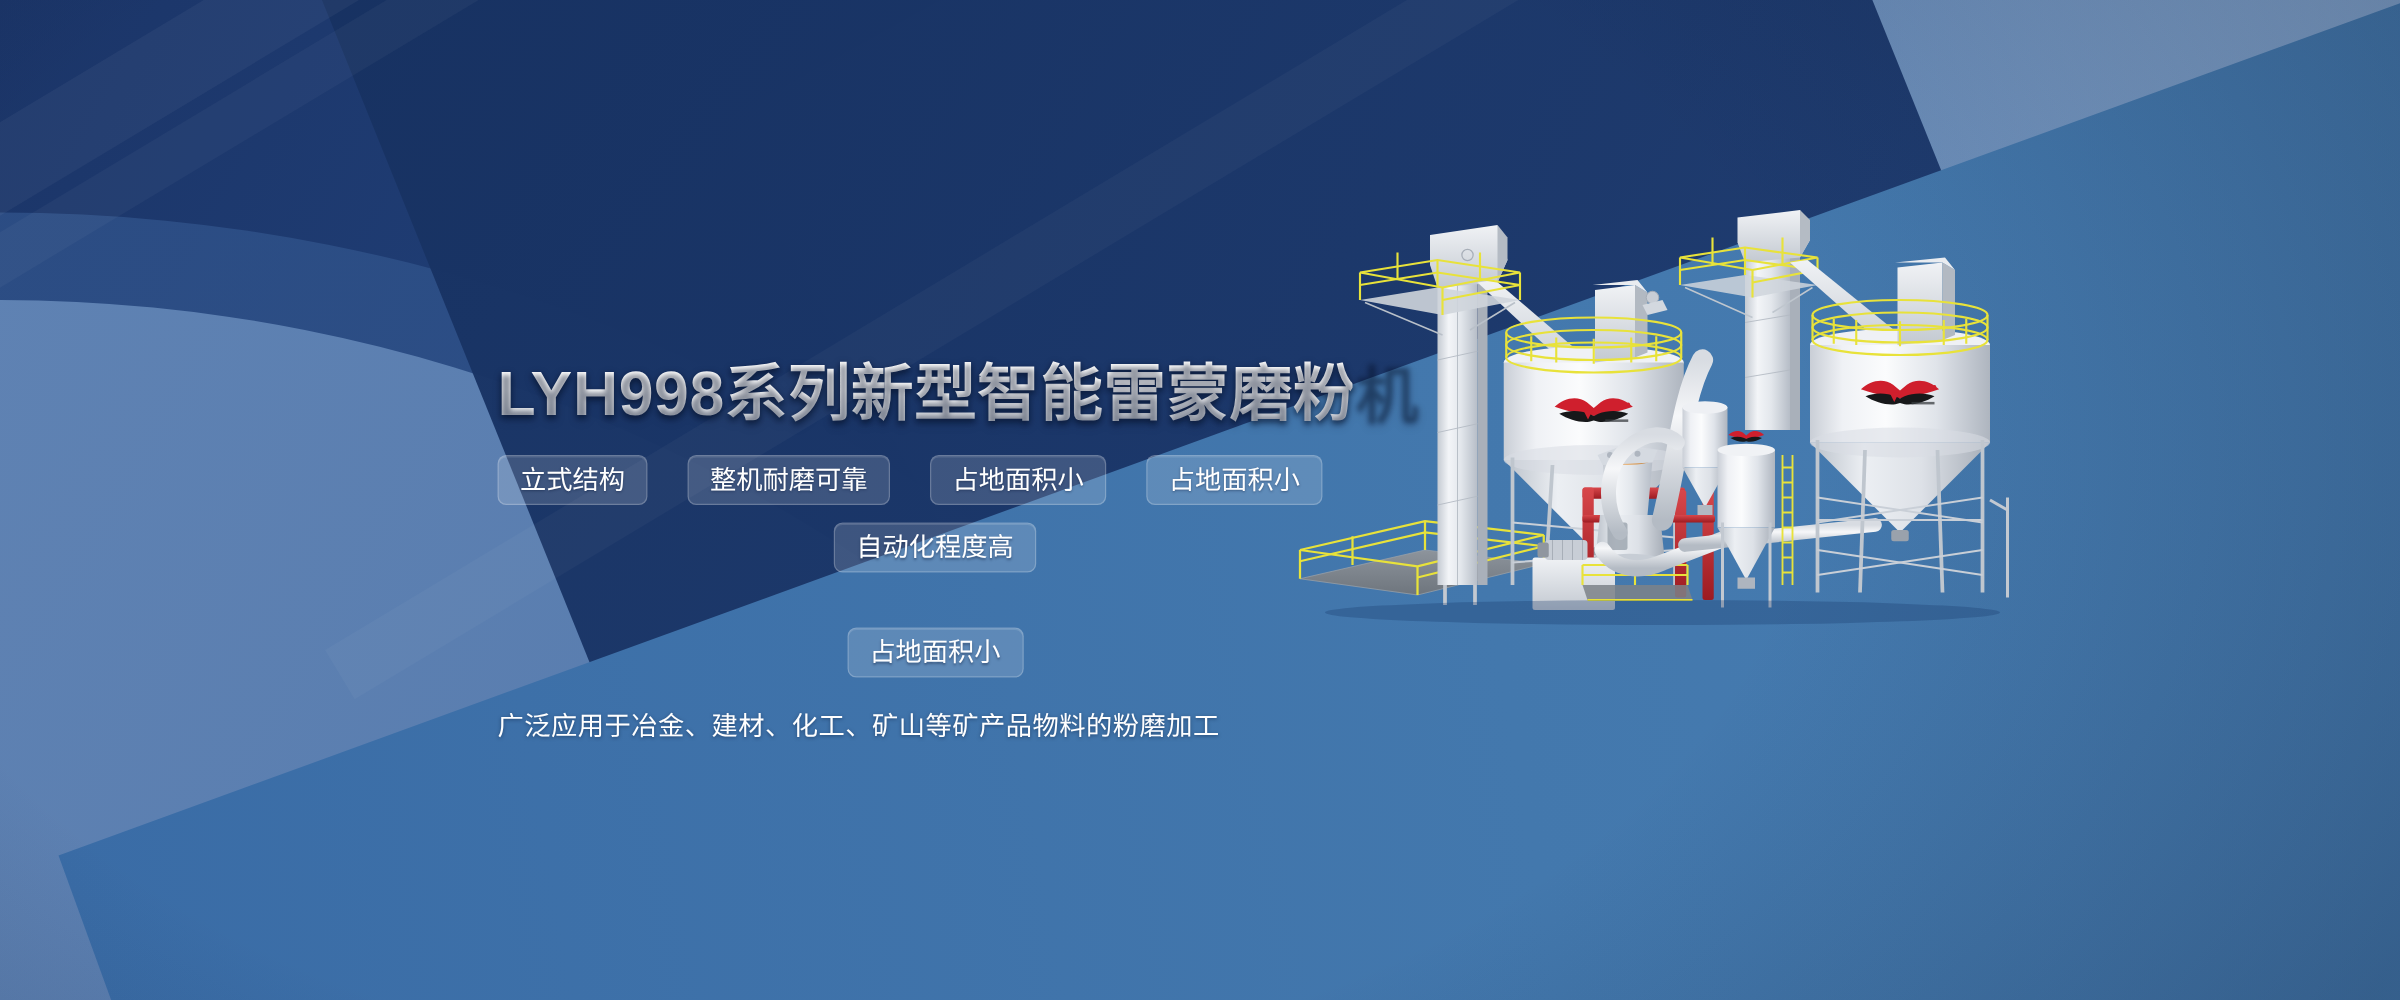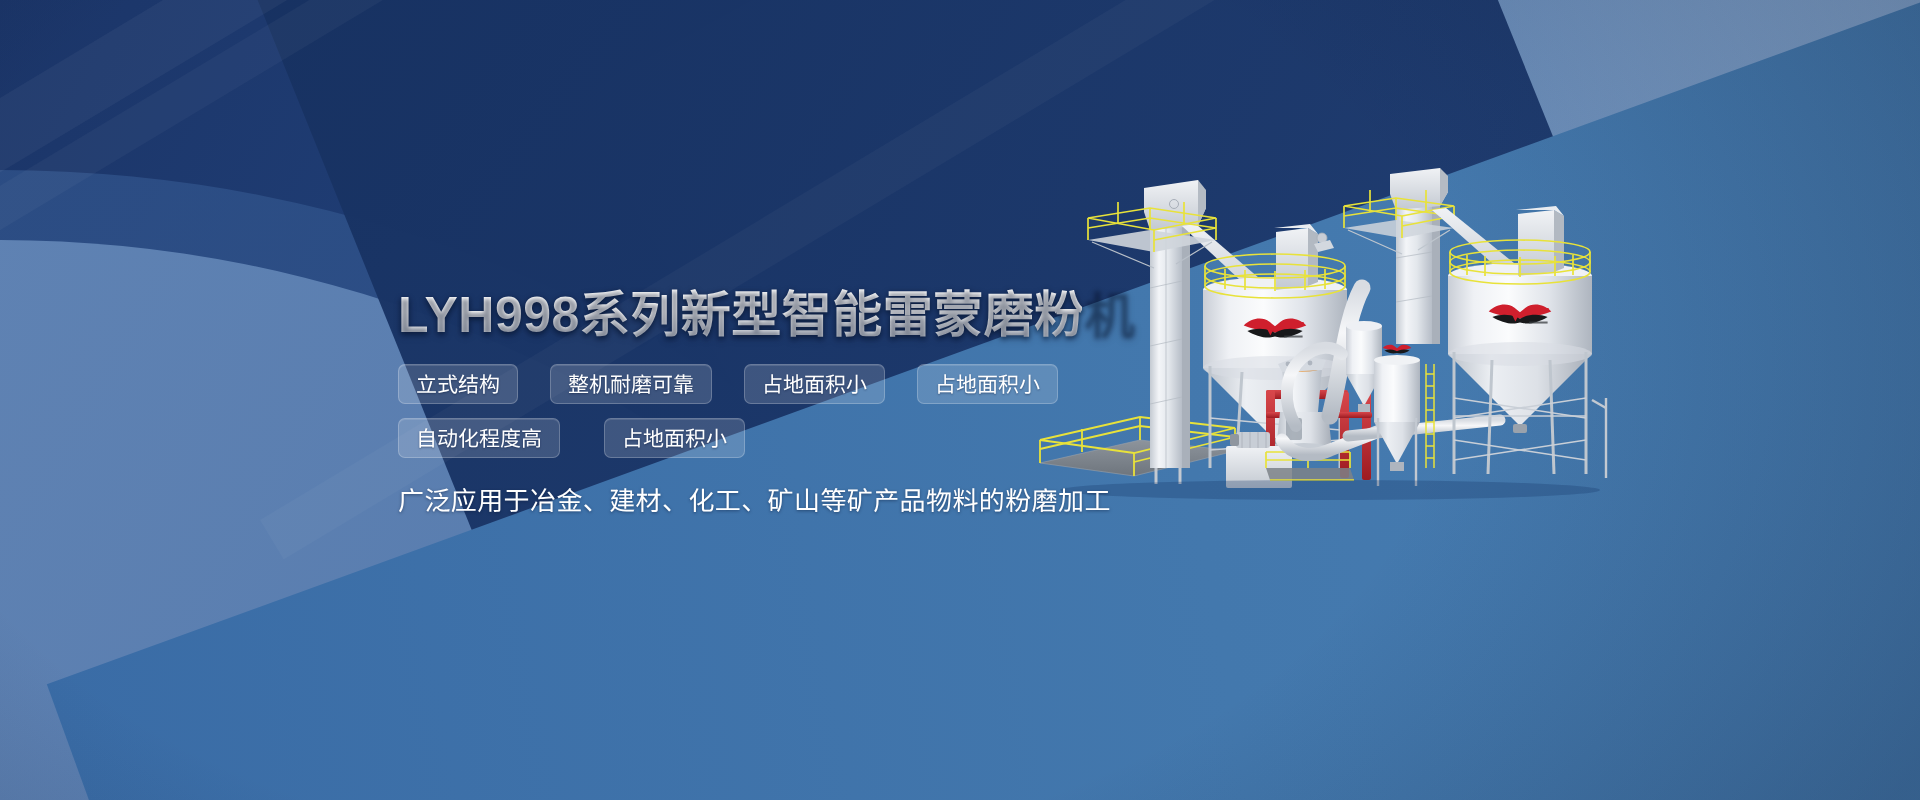--- a/index.html
+++ b/index.html
@@ -107,40 +107,40 @@
     text-shadow: 0 2px 4px rgba(6,18,42,0.45);
     filter: drop-shadow(0 2px 3px rgba(6,18,42,0.45));
     white-space: nowrap;
   }
   .tag-row {
     display: flex;
     align-items: center;
     gap: 32px;
     margin-bottom: 14px;
   }
-  .tag-row.row-2 { gap: 44px; margin-bottom: 22px; }
+  .tag-row.row-2 { gap: 44px; margin-bottom: 22px; flex-direction: column; }
   .tag {
     display: inline-flex;
     align-items: center;
     justify-content: center;
     height: 38px;
     padding: 0 17px;
     border-radius: 7px;
     background: rgba(255,255,255,0.155);
     border: 1px solid rgba(255,255,255,0.22);
     box-shadow: inset 0 1px 0 rgba(255,255,255,0.12);
     color: #ffffff;
     font-size: 21px;
     line-height: 1;
     white-space: nowrap;
     text-shadow: 0 1px 2px rgba(10,25,55,0.45);
   }
   .subline {
     margin: 10px 0 0 0;
-    font-size: 26px;
+    font-size: 21px;
     color: #ffffff;
     letter-spacing: 0.4px;
     white-space: nowrap;
     text-shadow: 0 1px 3px rgba(10,25,55,0.5);
   }
 
   
   .machine {
     position: absolute;
     left: 1030px;

